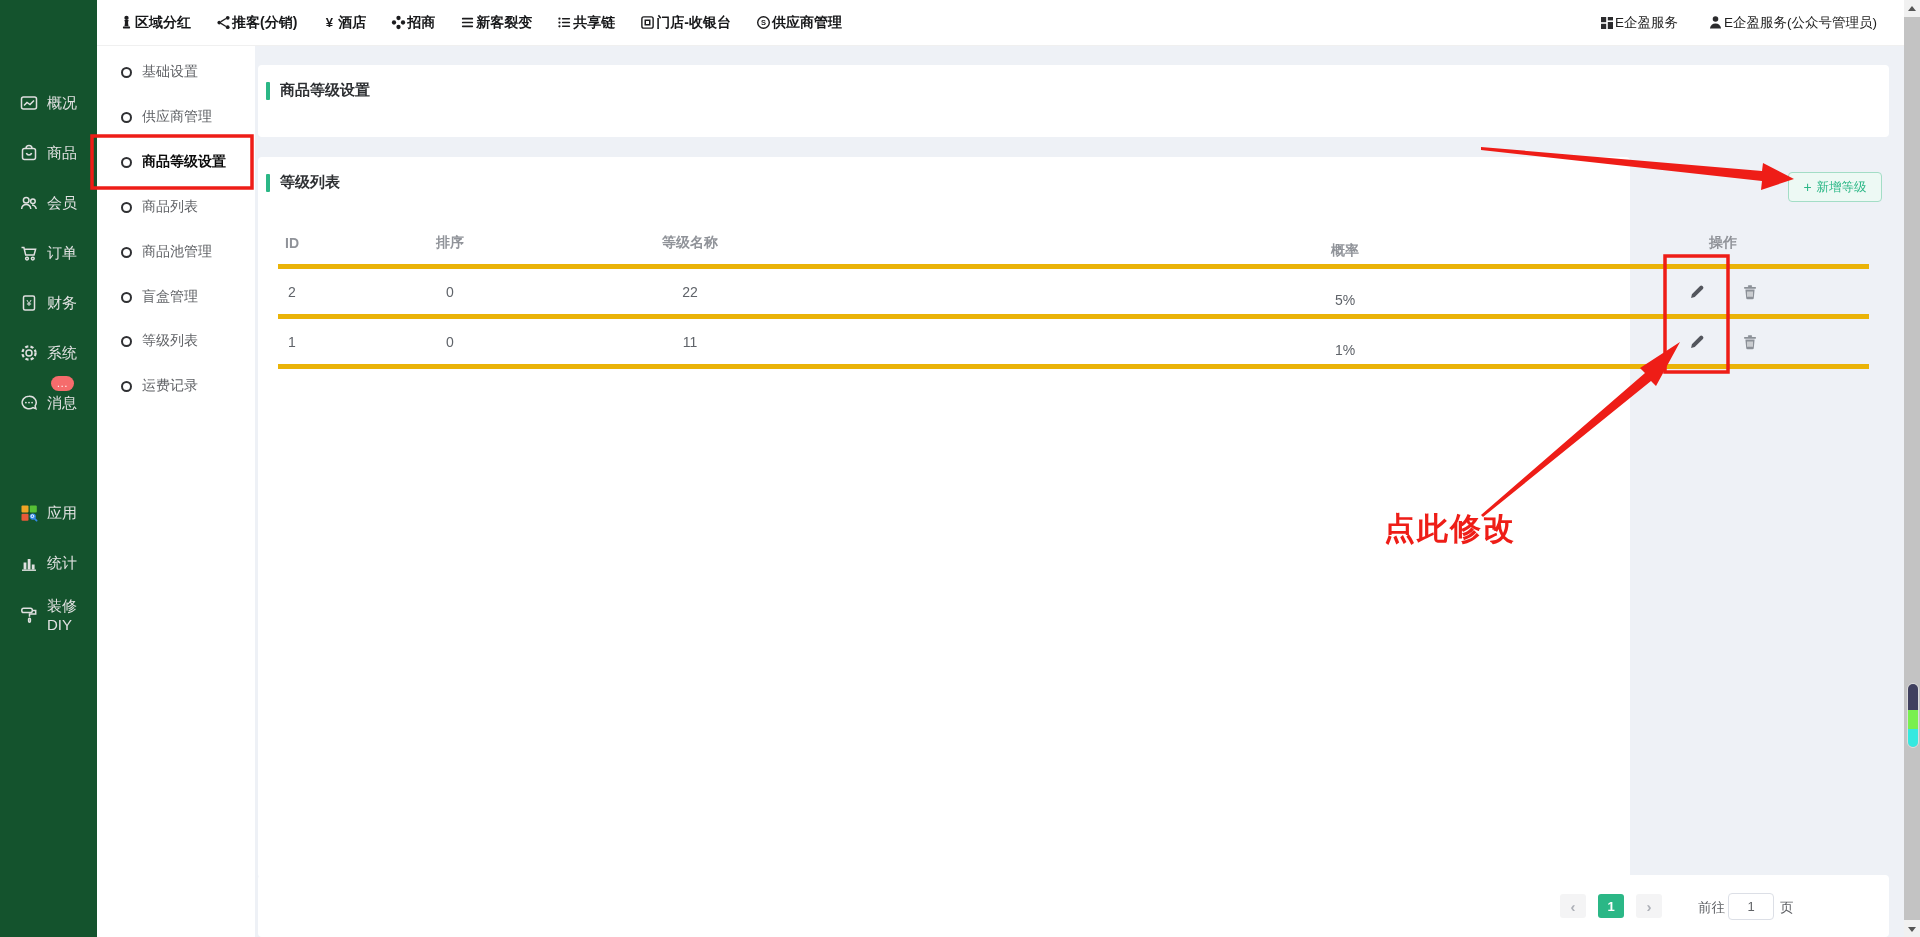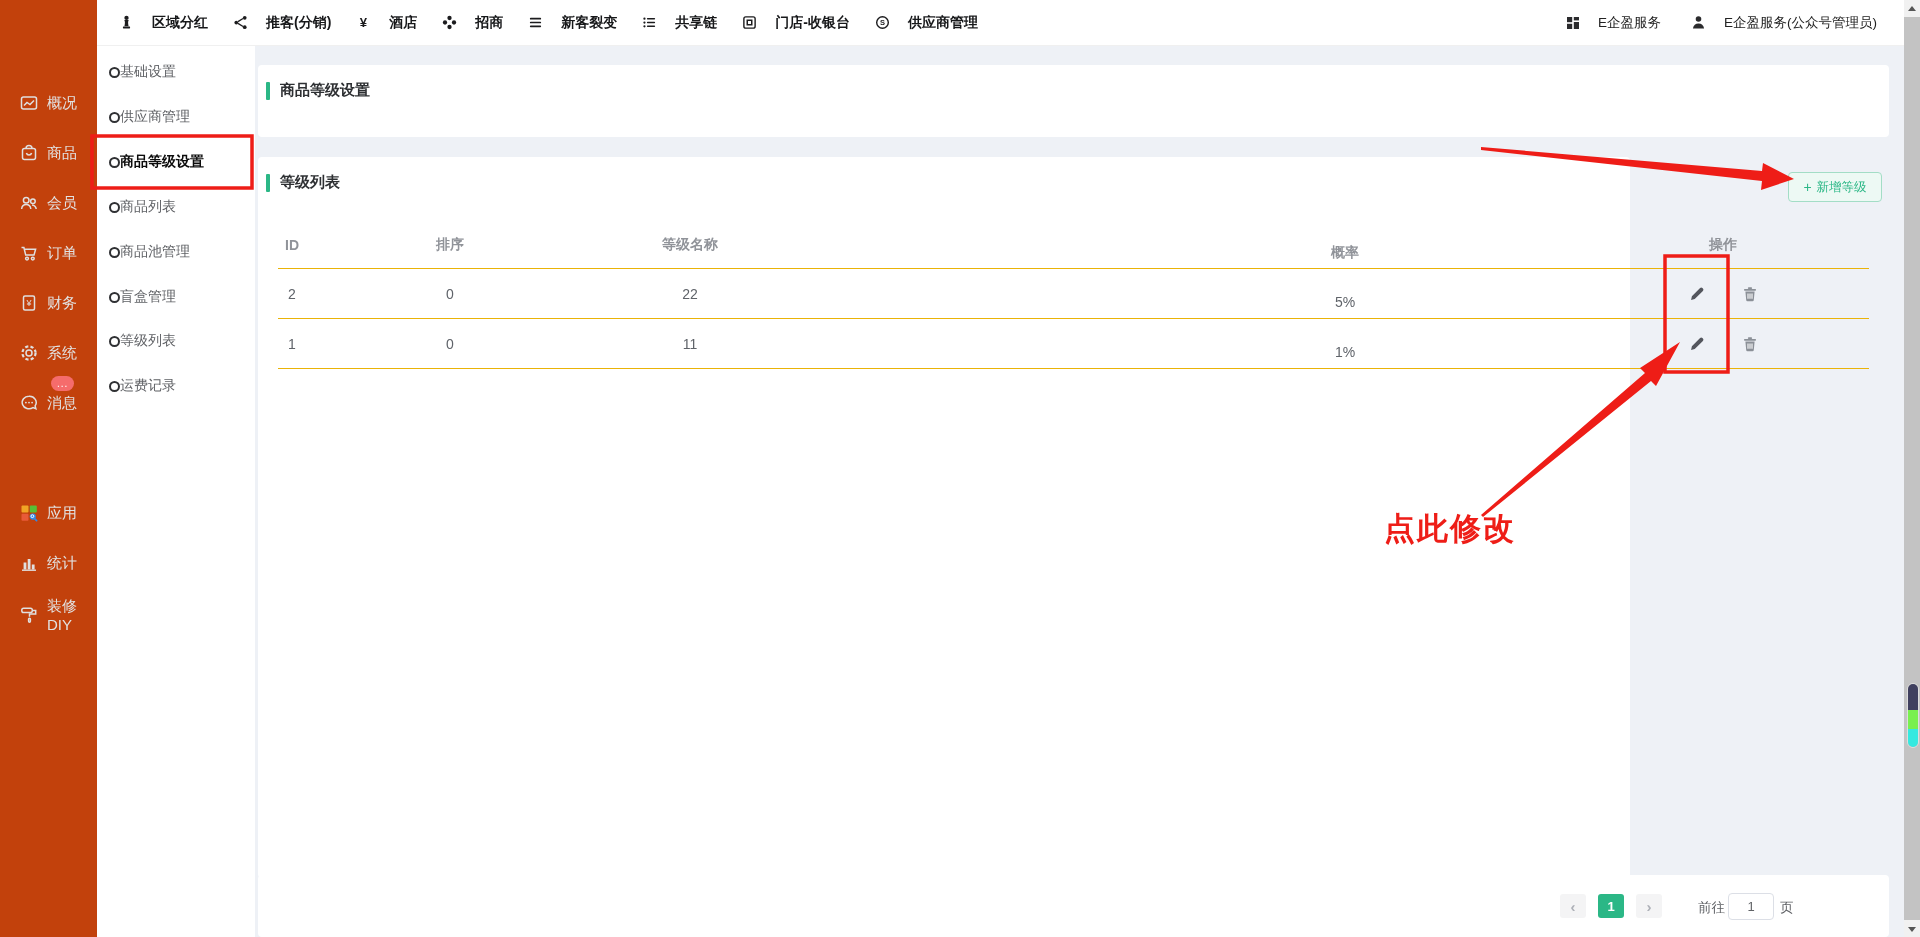--- a/index.html
+++ b/index.html
@@ -4,68 +4,68 @@
 <style>
   * { margin:0; padding:0; box-sizing:border-box; }
   html,body { width:1920px; height:937px; overflow:hidden; }
   body { font-family:"Liberation Sans", sans-serif; }
   .stage { position:relative; width:1920px; height:937px; background:#eef1f6; overflow:hidden; }
 
   
   .navbar { position:absolute; left:97px; top:0; width:1807px; height:46px; background:#fff;
             border-bottom:1px solid #f0f0f0; display:flex; align-items:center; padding:0 27px 0 22px; z-index:3; }
   .nav-items { display:flex; align-items:center; gap:25px; }
-  .nav-item { display:flex; align-items:center; gap:18px; font-size:14px; font-weight:700; color:#17181a; cursor:pointer; white-space:nowrap; }
+  .nav-item { display:flex; align-items:center; gap:1px; font-size:14px; font-weight:700; color:#17181a; cursor:pointer; white-space:nowrap; }
   .nav-item svg { display:block; }
   .nav-right { margin-left:auto; display:flex; align-items:center; gap:30px; }
   .nav-right .nav-item { font-weight:400; font-size:13.5px; color:#222; }
 
   
-  .sidebar { position:absolute; left:0; top:0; width:97px; height:937px; background:#c2410c; z-index:4; }
+  .sidebar { position:absolute; left:0; top:0; width:97px; height:937px; background:#14532d; z-index:4; }
   .logo { position:absolute; left:13px; top:2px; width:72px; height:70px; background:#fff; border-radius:50%;
           display:flex; align-items:center; justify-content:center; flex-direction:column; }
   .logo-grid { position:relative; width:36px; height:30px; margin-top:4px; }
   .logo-grid i { position:absolute; display:block; }
   .lg1 { left:0; top:0; width:16px; height:13px; border:3px solid #2f7bd9; border-right:none; border-bottom:none; }
   .lg2 { right:0; top:0; width:15px; height:13px; background:#3a9bf0; }
   .lg3 { left:0; bottom:0; width:15px; height:13px; background:#e8553a; }
   .lg4 { right:0; bottom:0; width:15px; height:13px; background:#53b332; }
   .lg5 { left:13px; top:11px; width:9px; height:8px; background:#f4c513; }
   .logo-label { position:relative; margin-top:-10px; background:#2b2b2b; color:#fff; font-size:10px; font-style:italic;
                 font-weight:700; padding:1px 5px 2px; border-radius:7px; letter-spacing:.5px; }
   .side-item { position:absolute; left:0; width:97px; height:34px; display:flex; align-items:center; gap:8px;
                padding-left:19px; color:#e2e2e2; font-size:15px; cursor:pointer; }
   .side-item svg { display:block; flex:none; }
   .badge { position:absolute; left:51px; top:376px; background:#f56c6c; color:#fff; font-size:10px; line-height:15px;
            padding:0 6px; border-radius:8px; letter-spacing:1px; z-index:5; }
 
   
   .submenu { position:absolute; left:97px; top:46px; width:158px; height:891px; background:#fff; z-index:2; }
-  .sub-item { position:absolute; left:0; width:158px; height:30px; display:flex; align-items:center; 
-              padding-left:12px; font-size:14px; color:#606266; cursor:pointer; }
+  .sub-item { position:absolute; left:0; width:158px; height:30px; display:flex; align-items:center; gap:10px;
+              padding-left:24px; font-size:14px; color:#606266; cursor:pointer; }
   .sub-bullet { width:11px; height:11px; border:2px solid #2f3033; border-radius:50%; flex:none; }
   .sub-item.active { color:#0c0c0c; font-weight:700; }
 
   
   .content { position:absolute; left:255px; top:46px; width:1649px; height:891px; background:#eef1f6; }
   .card { position:absolute; background:#fff; border-radius:4px; }
   .card1 { left:3px; top:19px; width:1631px; height:72px; }
   .card2 { left:3px; top:111px; width:1372px; height:721px; }
   .pagcard { left:3px; top:829px; width:1631px; height:62px; }
   .card-title { position:absolute; left:8px; top:16px; display:flex; align-items:center; gap:10px; }
   .title-bar { width:4px; height:18px; background:#2bb786; border-radius:1px; }
   .title-text { font-size:15px; font-weight:700; color:#2e3033; }
 
   .add-btn { position:absolute; left:1530px; top:15px; width:94px; height:30px; border:1px solid #a3ddc6;
              background:#edf9f4; color:#2bb786; border-radius:4px; display:flex; align-items:center;
              justify-content:center; gap:5px; font-size:12.5px; cursor:pointer; }
   .add-plus { font-size:14px; line-height:1; }
 
   
-  .trow { position:absolute; left:20px; width:1591px; border-bottom:1px solid #eab308; }
+  .trow { position:absolute; left:20px; width:1591px; border-bottom:5px solid #eab308; }
   .thead { top:64px; height:48px; }
   .trow .cell { position:absolute; top:50%; transform:translate(-50%,-50%); font-size:14px; color:#5f6369; white-space:nowrap; }
   .thead .cell { color:#909399; font-weight:600; }
   .r1 { top:112px; height:50px; } .r2 { top:162px; height:50px; }
   .c1{left:14px;} .c2{left:172px;} .c3{left:412px;} .c4{left:1067px;margin-top:8px;} .c5{left:1445px;}
   .act-btn { position:absolute; top:50%; transform:translate(-50%,-50%); width:26px; height:26px; display:flex;
              align-items:center; justify-content:center; cursor:pointer; background:none; border:none; }
   .edit-pos{left:1419px;} .del-pos{left:1472px;}
 
   

